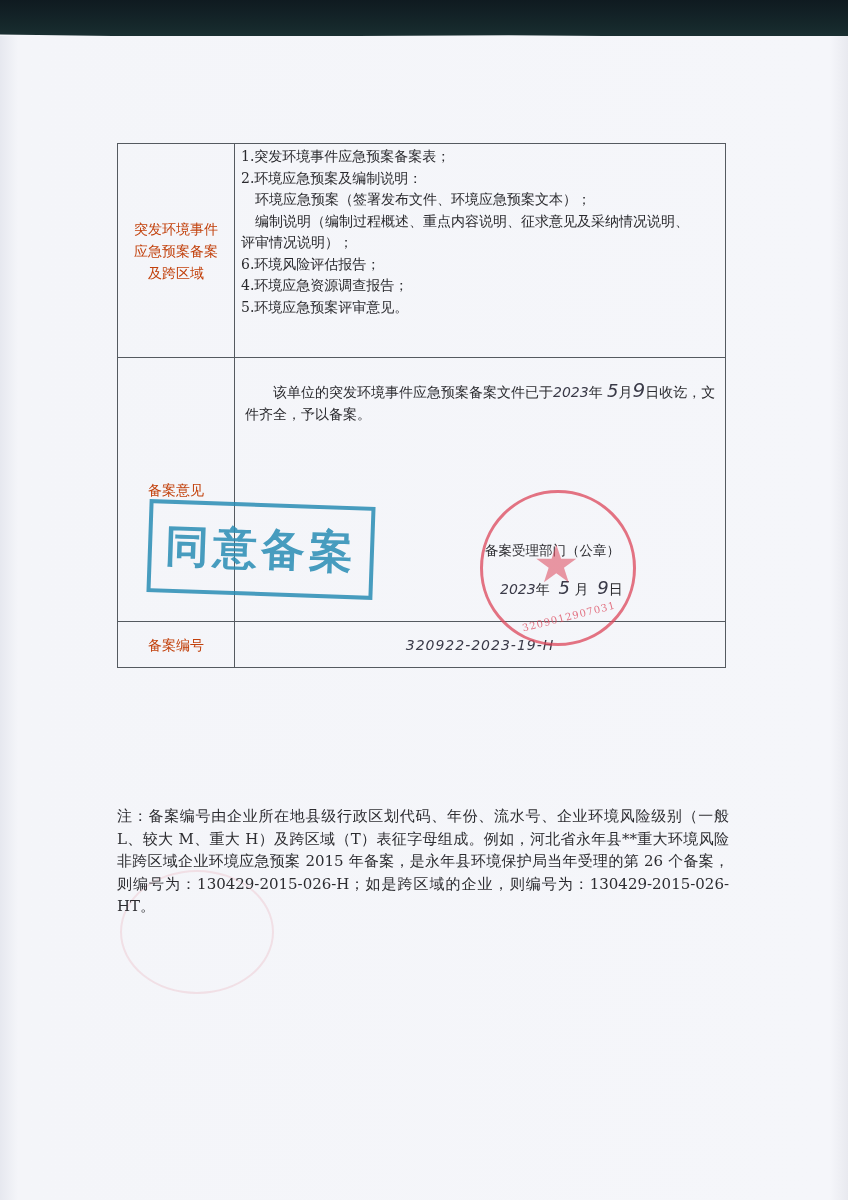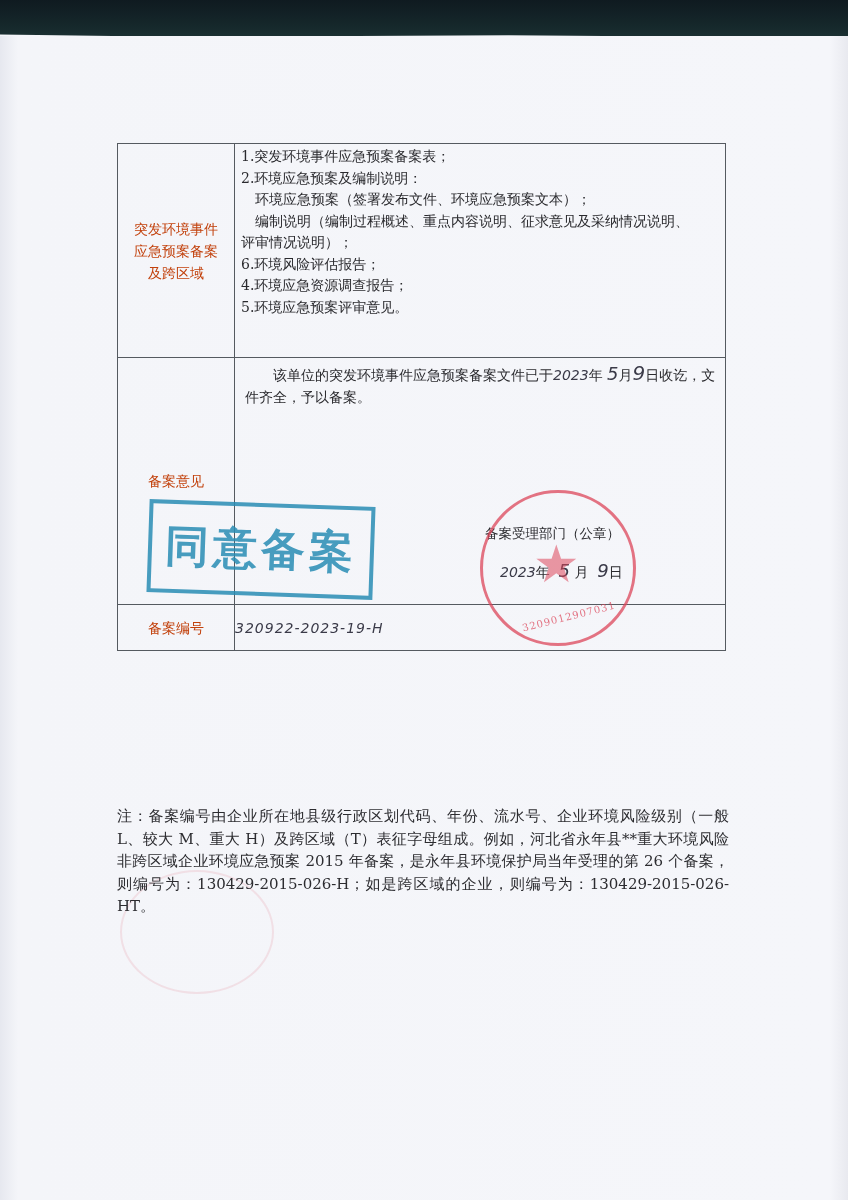--- a/index.html
+++ b/index.html
@@ -29,21 +29,21 @@
   .label { text-align: center; color: #c2410c; }
   .list { padding: 2px 6px !important; vertical-align: top !important; }
   .list div { line-height: 21.5px; font-size: 14px; }
   .ind { padding-left: 14px; }
   .hand { font-family: "DejaVu Sans", sans-serif; font-style: italic; color: #3a3a48; }
   .row1 { height: 214px; }
   .row2 { height: 246px; }
   .row3 { height: 46px; }
   .row4 { height: 80px; }
   .row5 { height: 70px; }
-  .opinion-text { position: relative; height: 246px; }
+  .opinion-text { position: relative; height: 246px; margin-top: 17px; }
   .opinion-para { position: absolute; left: 10px; top: 4px; width: 480px; font-size: 14px; line-height: 22px; text-indent: 28px; }
   .sign-dept { position: absolute; left: 250px; top: 164px; font-size: 13.5px; }
   .sign-date { position: absolute; left: 265px; top: 202px; font-size: 14px; }
   .red-seal {
     position: absolute; left: 480px; top: 490px; width: 150px; height: 150px;
     border: 3px solid rgba(220,70,90,0.75); border-radius: 50%;
     pointer-events: none;
   }
   .red-seal .star {
     position: absolute; left: 50px; top: 45px; font-size: 52px; color: rgba(220,70,90,0.55); line-height: 1;
@@ -66,21 +66,21 @@
   }
   .faint-seal {
     position: absolute; left: 120px; top: 870px; width: 150px; height: 120px;
     border: 2px solid rgba(230,160,170,0.25); border-radius: 50%;
   }
   .faint-seal span { position: absolute; left: 45px; top: 20px; font-size: 14px; color: rgba(230,150,160,0.35); }
   .note {
     position: absolute; left: 117px; top: 805px; width: 612px;
     font-size: 15px; line-height: 22.5px; color: #2c2c30; text-align: justify;
   }
-  .bh-number { font-size: 19px; text-align: left; letter-spacing: 1px; }
+  .bh-number { font-size: 19px; text-align: center; letter-spacing: 1px; }
   .sig { font-size: 22px; text-align: center; }
 </style>
 </head>
 <body>
 
 <div class="scan-edge"></div>
 <div class="paper-shade"></div>
 
 <table class="tbl">
   <colgroup>

